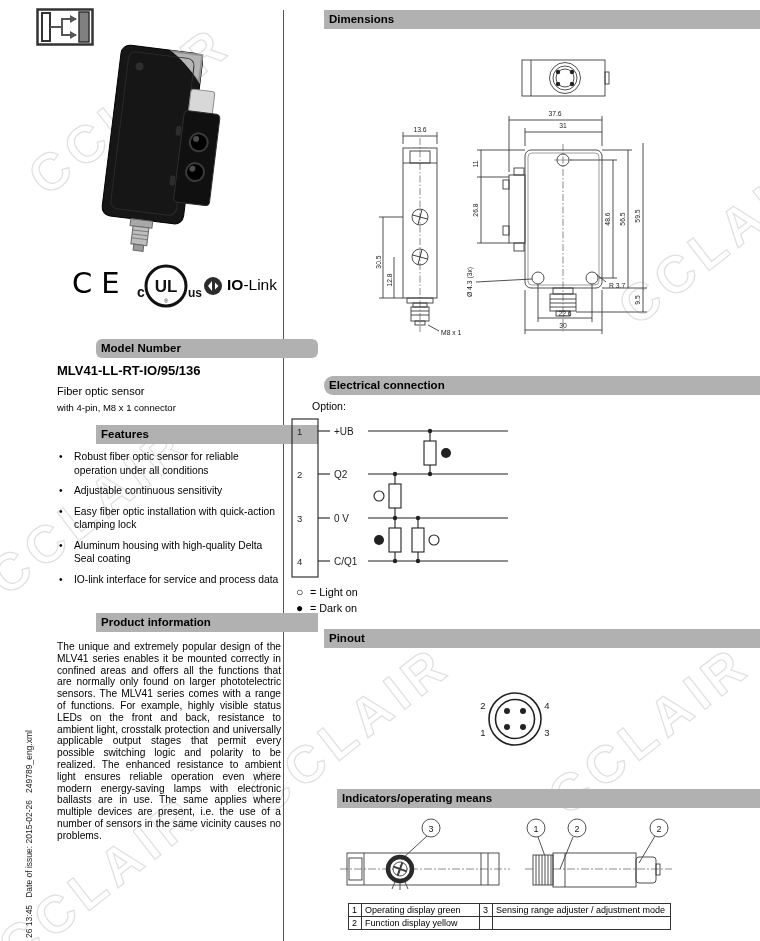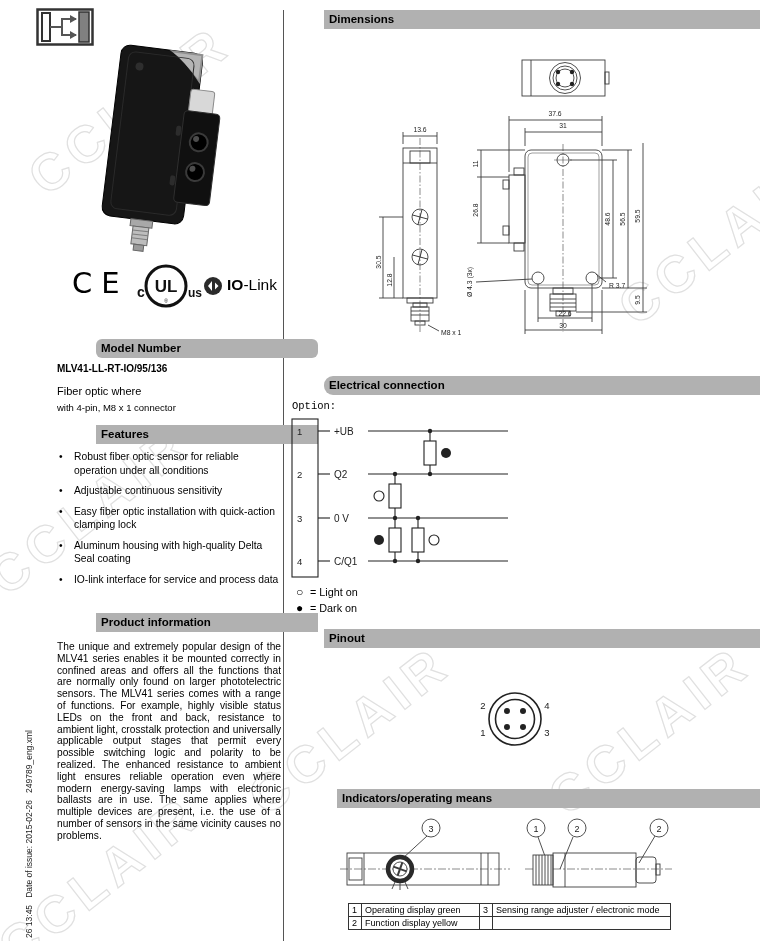--- a/index.html
+++ b/index.html
@@ -6,29 +6,29 @@
   body{width:760px;height:941px;position:relative;background:#fff;
        font-family:"Liberation Sans",sans-serif;color:#000;overflow:hidden;}
   .bar{position:absolute;background:#b1b1b1;height:19px;line-height:19px;
        font-weight:bold;font-size:11.5px;padding-left:5px;box-sizing:border-box;margin-left:39px;}
   .divider{position:absolute;left:283px;top:10px;width:1px;height:931px;background:#555;}
   .wm{position:absolute;font-weight:bold;font-size:52px;letter-spacing:7px;
       color:transparent;-webkit-text-stroke:1.2px #e0e0e0;transform:rotate(-38deg);
       pointer-events:none;white-space:nowrap;}
   .sidetext{position:absolute;left:24px;top:938px;transform:rotate(-90deg);
       transform-origin:0 0;font-size:8.5px;color:#222;white-space:pre;width:300px;}
-  .modelnum{position:absolute;left:57px;top:363px;font-weight:bold;font-size:10px;}
+  .modelnum{position:absolute;left:57px;top:363px;font-weight:bold;font-size:13px;}
   .modeldesc1{position:absolute;left:57px;top:385px;font-size:11px;}
   .modeldesc2{position:absolute;left:57px;top:402px;font-size:9.5px;text-align:center;}
   .featlist{position:absolute;left:57px;top:450px;width:224px;}
   .feat{display:flex;margin-bottom:7px;font-size:10.3px;line-height:13.5px;}
   .feat .b{width:15px;flex:none;padding-left:2px;}
   .prodinfo{position:absolute;left:57px;top:641px;width:224px;font-size:10.2px;
       line-height:11.8px;text-align:justify;}
-  .optlabel{position:absolute;left:292px;top:400px;font-size:10.5px;font-family:Liberation Mono, monospace;}
+  .optlabel{position:absolute;left:312px;top:400px;font-size:10.5px;}
   .legend{position:absolute;left:296px;top:584px;font-size:10.8px;line-height:16px;}
   .legend .sym{display:inline-block;width:14px;font-size:12px;}
   .ce{position:absolute;left:72px;top:266px;font-size:29px;letter-spacing:9px;
       font-family:"DejaVu Sans",sans-serif;}
   .iolink{position:absolute;left:203px;top:276px;font-size:15.5px;display:flex;align-items:flex-start;}
   .iolink .txtb{font-weight:bold;}
   .tbl{position:absolute;left:348px;top:903px;border-collapse:collapse;table-layout:fixed;width:322px;}
   .tbl td{border:1px solid #333;font-size:9px;height:12px;padding:0 3px;overflow:hidden;white-space:nowrap;}
   svg text{font-family:"Liberation Sans",sans-serif;}
 </style>
@@ -93,21 +93,21 @@
     <circle cx="10" cy="10" r="9" fill="#2b2b2b"></circle>
     <path d="M9 5 L5 10 L9 15 Z" fill="#fff"></path>
     <path d="M12 6.5 L15.5 10 L12 13.5 Z" fill="#fff"></path>
   </svg>
   <span class="txtb">IO</span>
     <span>-Link</span>
 </div>
 
 <div class="bar" style="left:57px;top:339px;width:222px;border-radius:6px;">Model Number</div>
 <div class="modelnum">MLV41-LL-RT-IO/95/136</div>
-<div class="modeldesc1">Fiber optic  where</div>
+<div class="modeldesc1">Fiber optic  sensor</div>
 <div class="modeldesc2">with 4-pin, M8 x 1 connector</div>
 
 <div class="bar" style="left:57px;top:425px;width:222px;">Features</div>
 <div class="featlist">
   <div class="feat">
     <span class="b">•</span>
     <span>Robust fiber optic sensor for reliable operation under all conditions</span>
     </div>
   <div class="feat">
     <span class="b">•</span>
@@ -377,21 +377,21 @@
       <col style="width:13px">
       <col style="width:118px">
       <col style="width:13px">
       <col style="width:178px">
     </colgroup>
   <tbody>
       <tr>
     <td>1</td>
     <td>Operating display green</td>
     <td>3</td>
-    <td>Sensing range adjuster / electronic mode</td>
+    <td>Sensing range adjuster / adjustment mode</td>
   </tr>
   <tr>
     <td>2</td>
     <td>Function display yellow</td>
     <td></td>
     <td></td>
   </tr>
 </tbody>
   </table>
 

